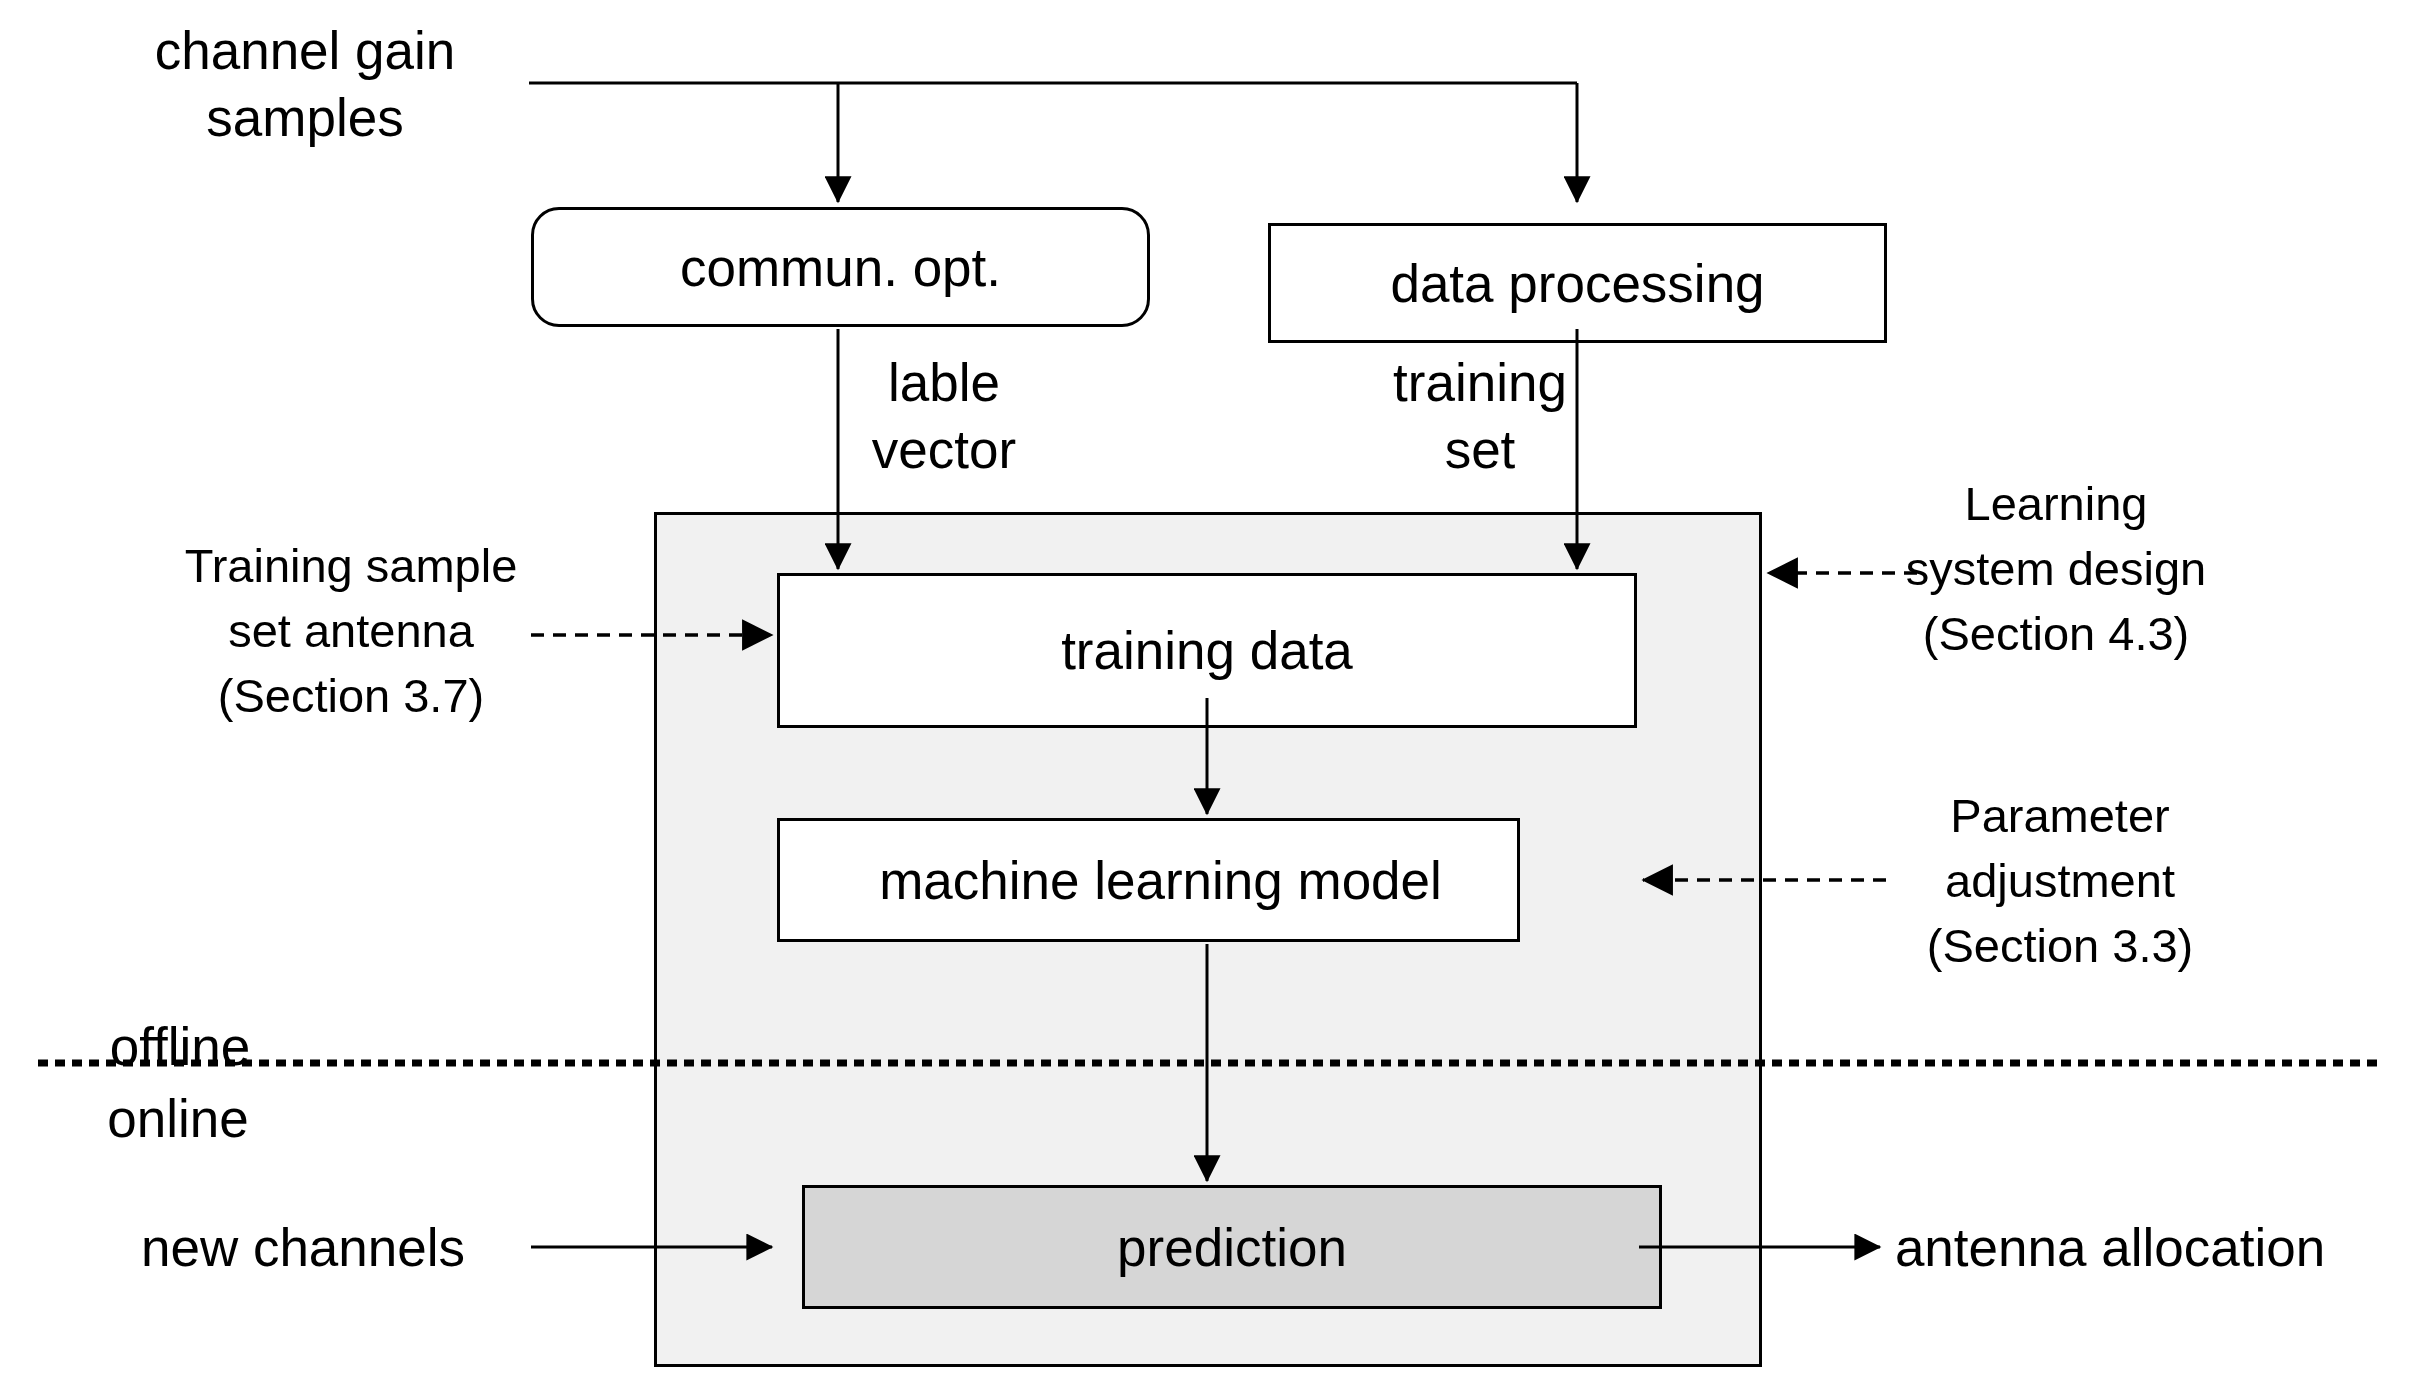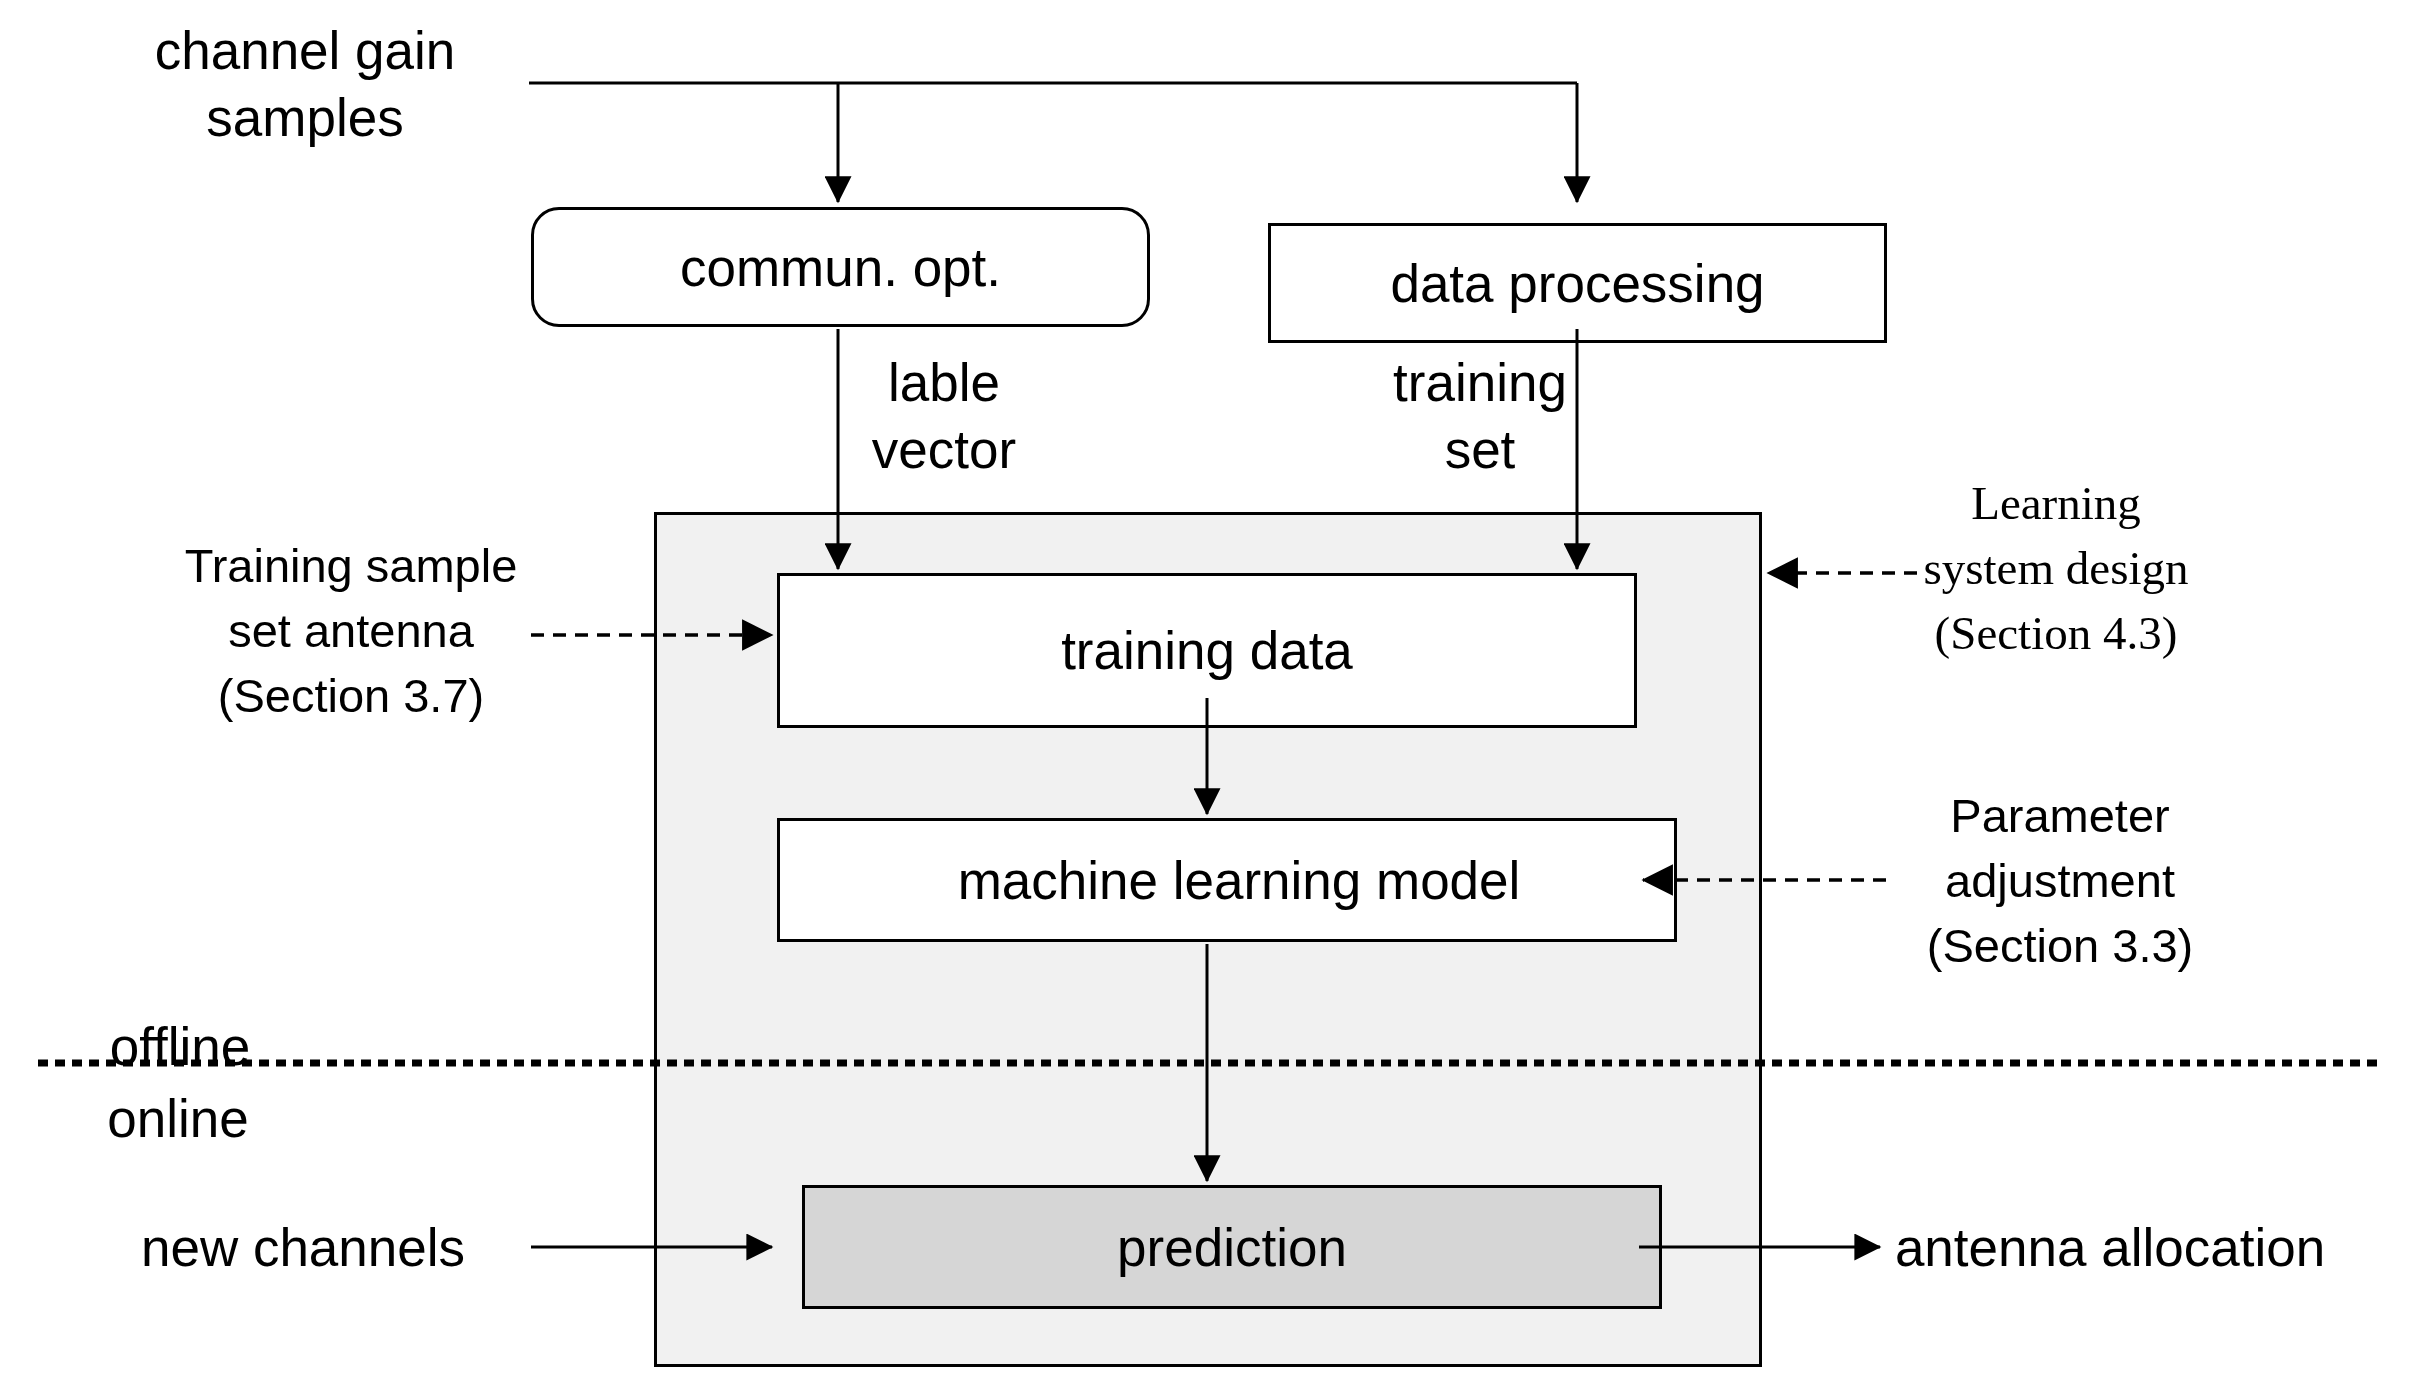--- a/index.html
+++ b/index.html
@@ -61,21 +61,21 @@
   </div>
 
   <div class="box" style="left:1268px; top:207px; width:619px; height:120px;margin-top:16px;">
     <span>data processing</span>
   </div>
 
   <div class="box" style="left:777px; top:573px; width:860px; height:155px;">
     <span>training data</span>
   </div>
 
-  <div class="box" style="left:777px; top:818px; width:900px; height:124px;padding-left:24px;">
+  <div class="box" style="left:777px; top:818px; width:743px; height:124px;padding-left:24px;">
     <span>machine learning model</span>
   </div>
 
   <div class="box" style="left: 802px; top: 1185px; width: 860px; height: 124px; background-color: rgb(214, 214, 214);">
     <span>prediction</span>
   </div>
 
   <svg class="overlay" viewBox="0 0 2415 1398" xmlns="http://www.w3.org/2000/svg">
     <defs>
       <marker id="arrowhead" viewBox="0 0 10 10" refX="9.5" refY="5" markerWidth="11" markerHeight="9" orient="auto-start-reverse">
@@ -124,21 +124,21 @@
     <div>training</div>
     <div>set</div>
   </div>
 
   <div class="freelabel annotation" style="left:351px; top:630px;">
     <div>Training sample</div>
     <div>set antenna</div>
     <div>(Section 3.7)</div>
   </div>
 
-  <div class="freelabel annotation" style="left:2056px; top:568px;font-family:Liberation Serif, serif;">
+  <div class="freelabel annotation" style="left:2056px; top:568px;">
     <div>Learning</div>
     <div>system design</div>
     <div>(Section 4.3)</div>
   </div>
 
   <div class="freelabel annotation" style="left:2060px; top:880px;">
     <div>Parameter</div>
     <div>adjustment</div>
     <div>(Section 3.3)</div>
   </div>

